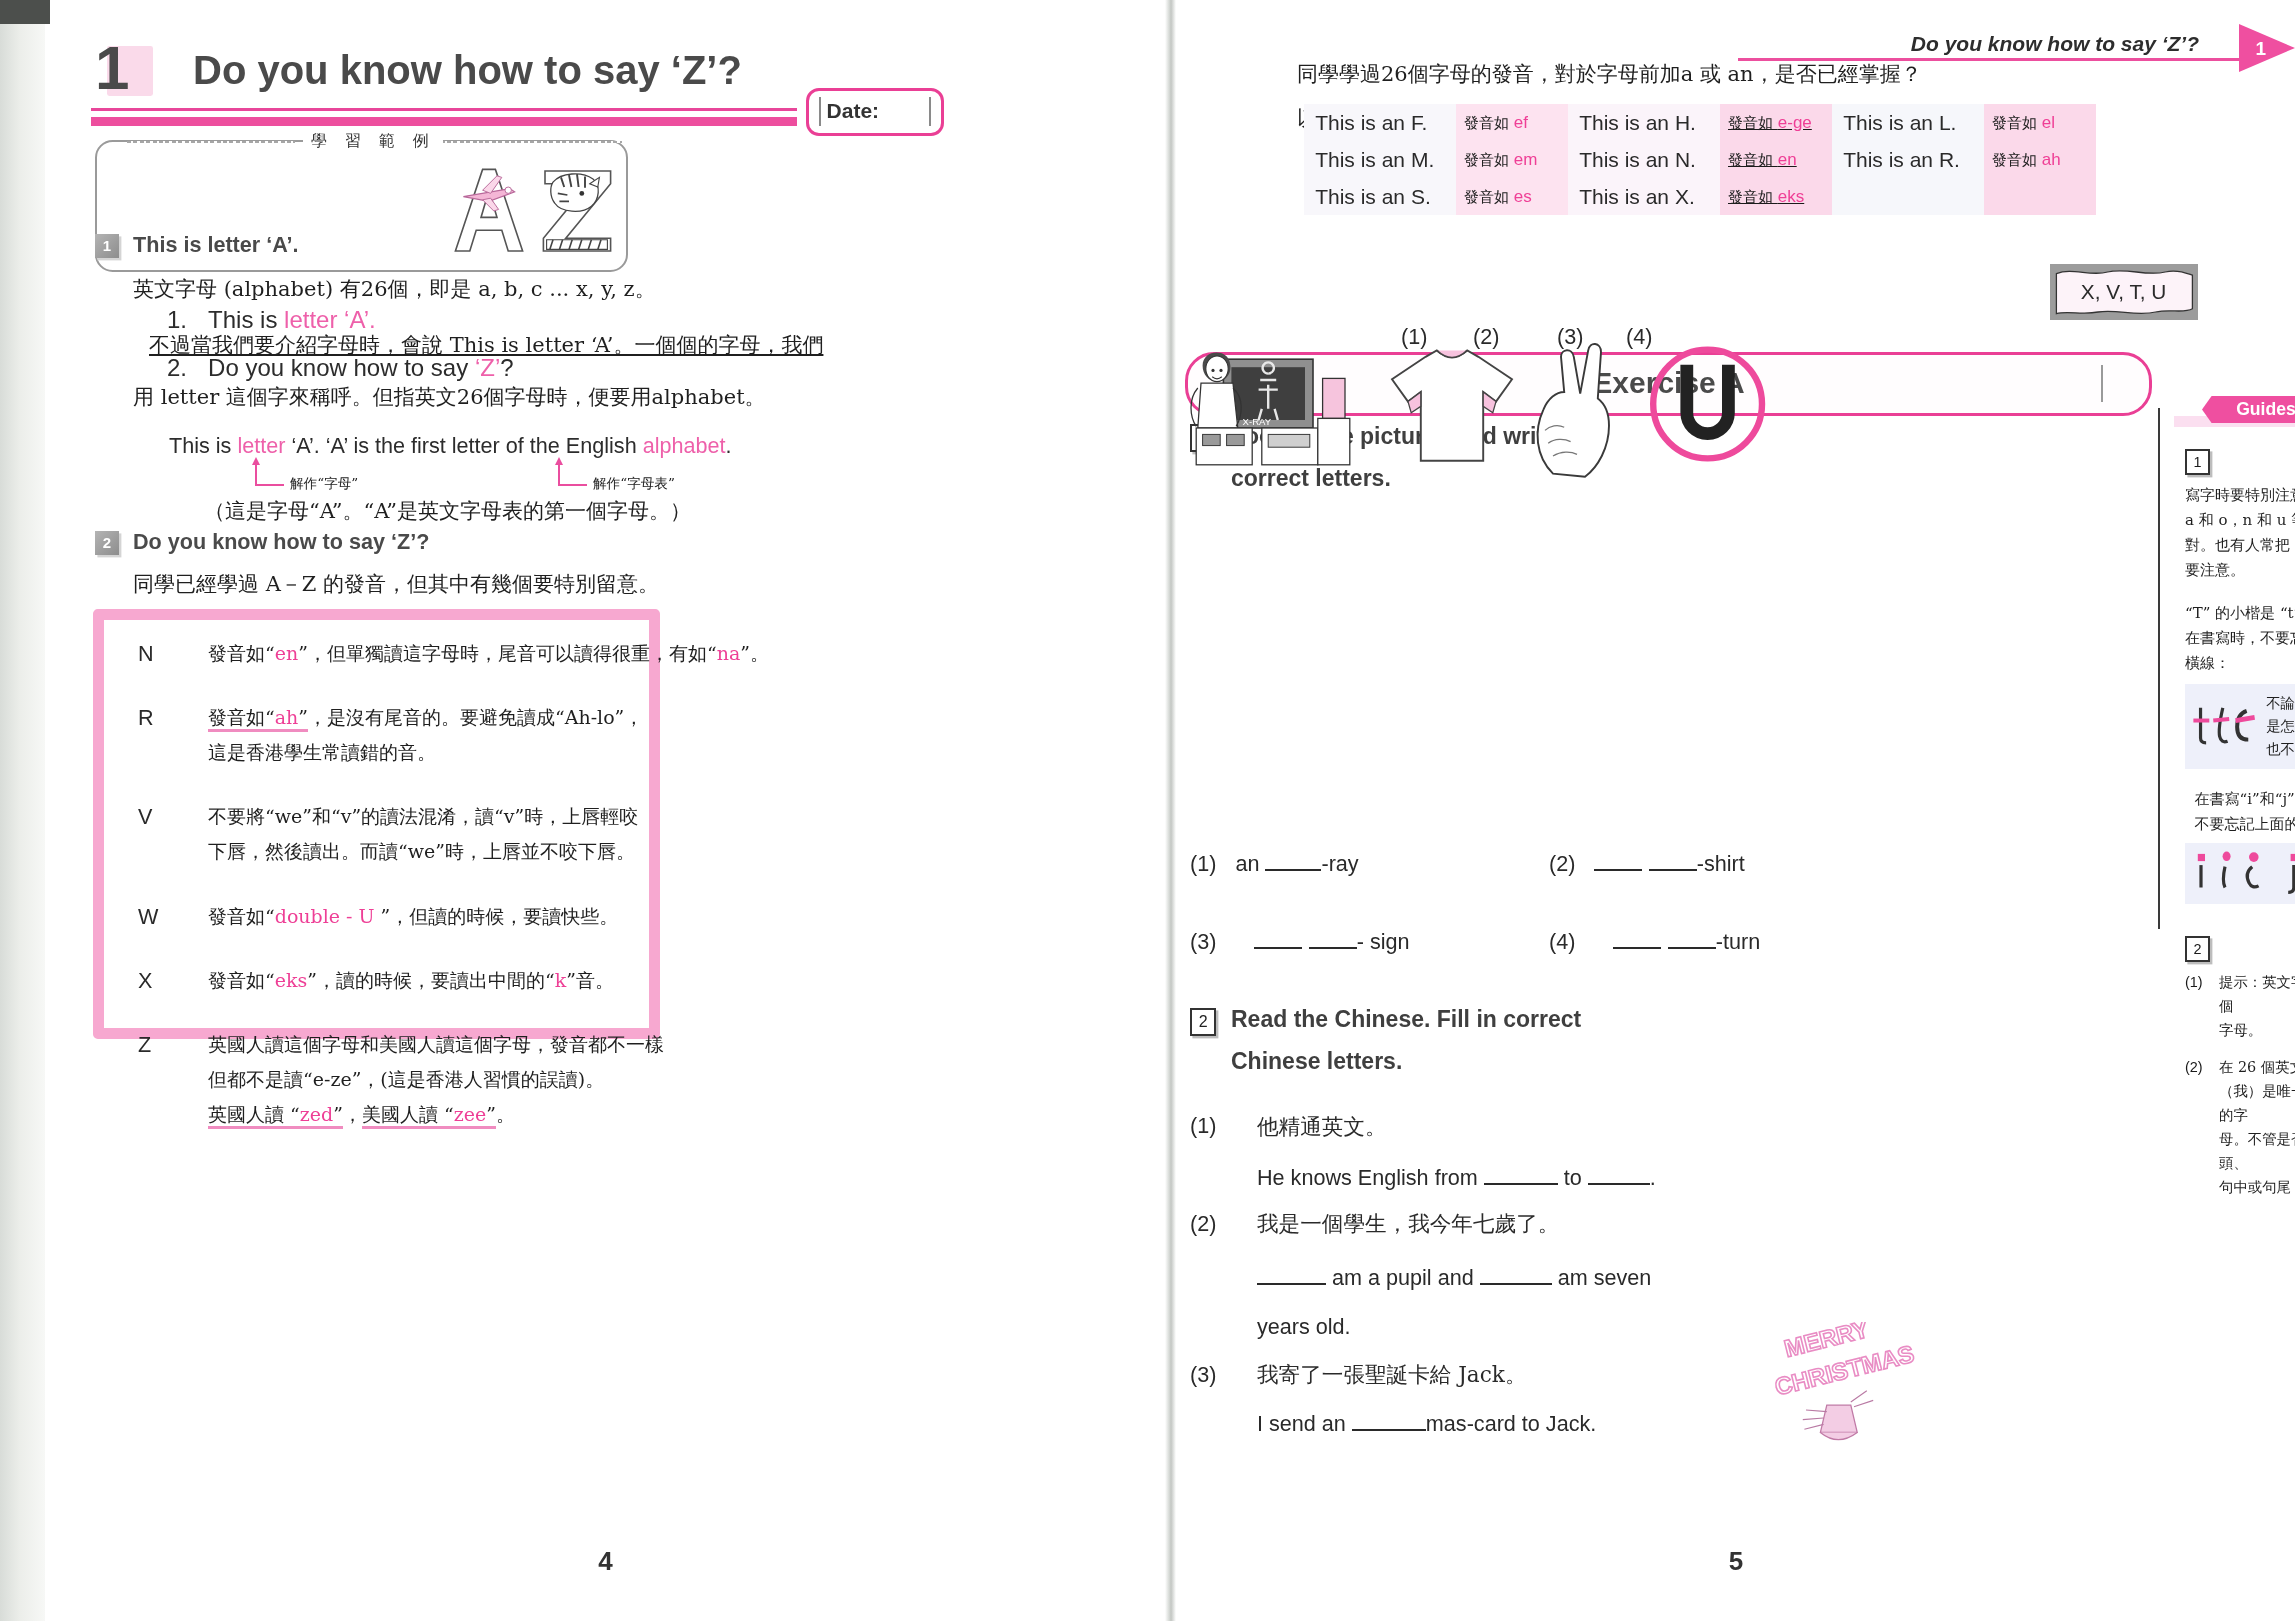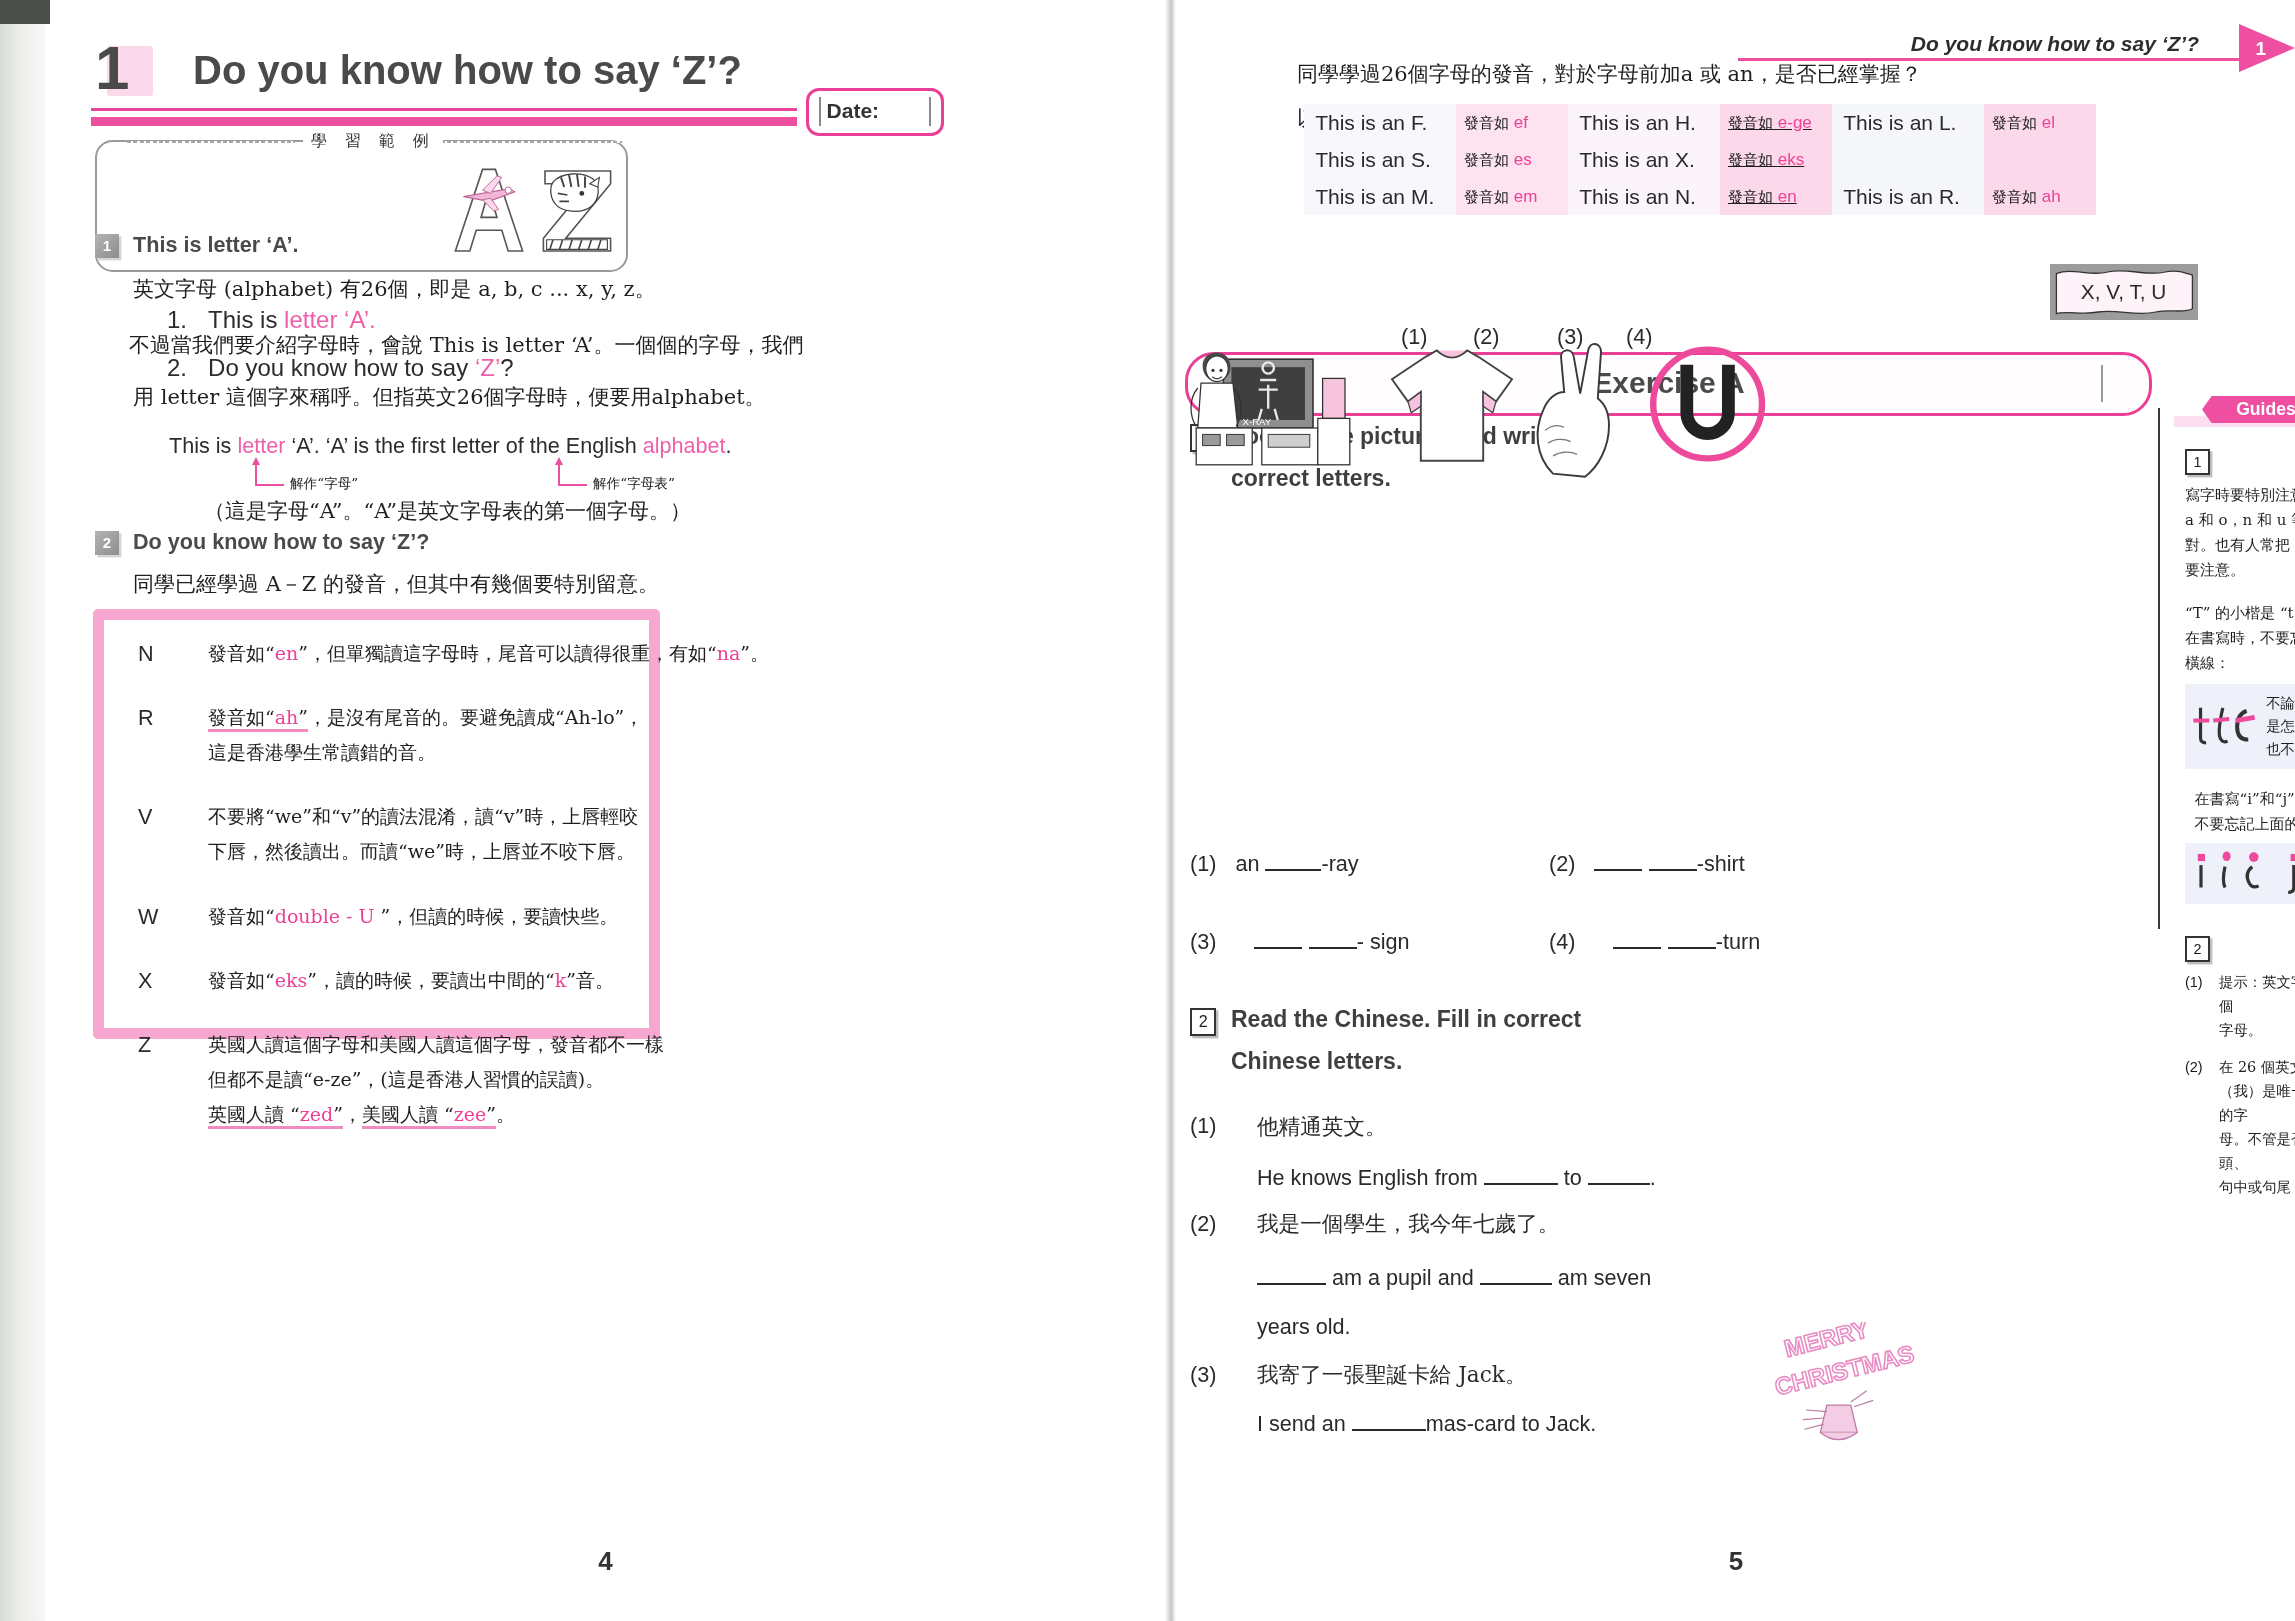--- a/index.html
+++ b/index.html
@@ -91,21 +91,21 @@
   .sec-head{position:absolute;font-size:21.6px;font-weight:bold;color:#4a4a4a;white-space:nowrap;}
   .cn{
     font-family:"DejaVu Serif","Liberation Serif",serif;
     color:#1f1f1f;
   }
   .body-cn{position:absolute;font-size:21px;white-space:nowrap;}
 
   #s1-num{left:50px;top:234px;}
   #s1-head{left:88px;top:232px;}
   #s1-l1{left:88px;top:275px;}
-  #s1-l2{left:84px;top:331px;}
+  #s1-l2{left:104px;top:331px;text-decoration:underline;}
   #s1-l3{left:88px;top:383px;}
   #s1-en{position:absolute;left:124px;top:433px;font-size:21.6px;white-space:nowrap;color:#2c2c2c;}
 
   
   .ann{position:absolute;}
   .ann .vbar{position:absolute;width:2.4px;background:#ea4e9f;}
   .ann .hbar{position:absolute;height:2.4px;background:#ea4e9f;}
   .ann .head{position:absolute;width:0;height:0;border-left:4.8px solid transparent;border-right:4.8px solid transparent;border-bottom:8px solid #ea4e9f;}
   .ann .txt{position:absolute;font-size:13.6px;white-space:nowrap;color:#222;}
 
@@ -322,34 +322,34 @@
   <div id="an-table" style="display: block;">
       <div style="display: flex;">
         <div class="an-sent bg-a">This is an F.</div>
         <div class="an-pron bg-b"><span class="cnsm">發音如 </span><span class="pk">ef</span></div>
         <div class="an-sent bg-c">This is an H.</div>
         <div class="an-pron bg-d"><span class="cnsm">發音如 </span><span class="pk">e-ge</span></div>
         <div class="an-sent bg-e">This is an L.</div>
         <div class="an-pron bg-f"><span class="cnsm">發音如 </span><span class="pk">el</span></div>
       </div>
       <div style="display: flex;">
+        <div class="an-sent bg-a">This is an M.</div>
+        <div class="an-pron bg-b"><span class="cnsm">發音如 </span><span class="pk">em</span></div>
+        <div class="an-sent bg-c">This is an N.</div>
+        <div class="an-pron bg-d"><span class="cnsm">發音如 </span><span class="pk">en</span></div>
+        <div class="an-sent bg-e">This is an R.</div>
+        <div class="an-pron bg-f"><span class="cnsm">發音如 </span><span class="pk">ah</span></div>
+      </div>
+      <div style="display: flex;">
         <div class="an-sent bg-a">This is an S.</div>
         <div class="an-pron bg-b"><span class="cnsm">發音如 </span><span class="pk">es</span></div>
         <div class="an-sent bg-c">This is an X.</div>
         <div class="an-pron bg-d"><span class="cnsm">發音如 </span><span class="pk">eks</span></div>
         <div class="an-sent bg-e"></div>
         <div class="an-pron bg-f"></div>
-      </div>
-      <div style="display: flex;">
-        <div class="an-sent bg-a">This is an M.</div>
-        <div class="an-pron bg-b"><span class="cnsm">發音如 </span><span class="pk">em</span></div>
-        <div class="an-sent bg-c">This is an N.</div>
-        <div class="an-pron bg-d"><span class="cnsm">發音如 </span><span class="pk">en</span></div>
-        <div class="an-sent bg-e">This is an R.</div>
-        <div class="an-pron bg-f"><span class="cnsm">發音如 </span><span class="pk">ah</span></div>
       </div>
     </div>
 
   <div id="ex-a-bar" style="left:8px;">
     <div class="tk-l"></div>
     <div class="tk-r"></div>
     <div id="ex-a-date">Date:</div>
     <div id="ex-a-title">Exercise A</div>
   </div>
 

